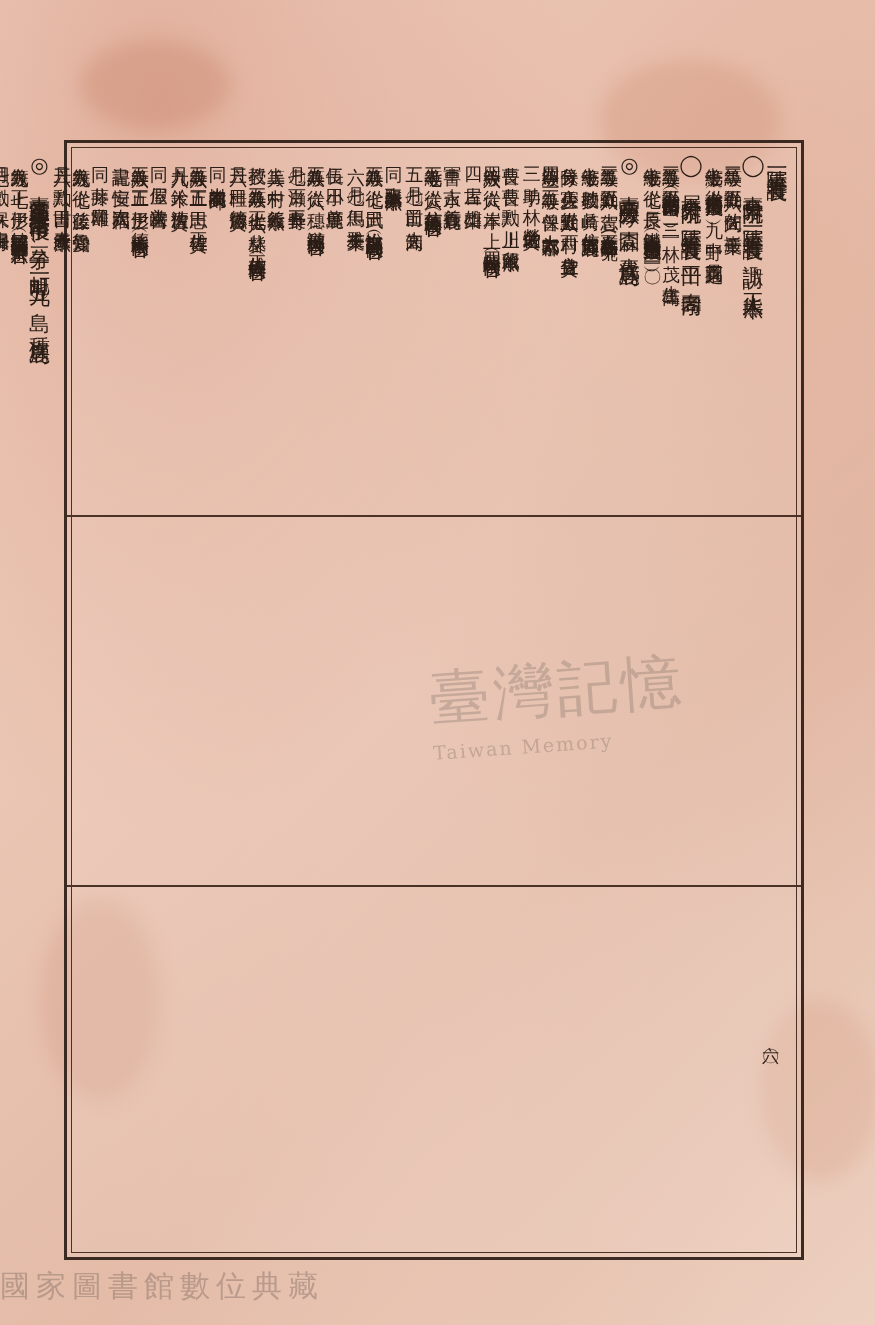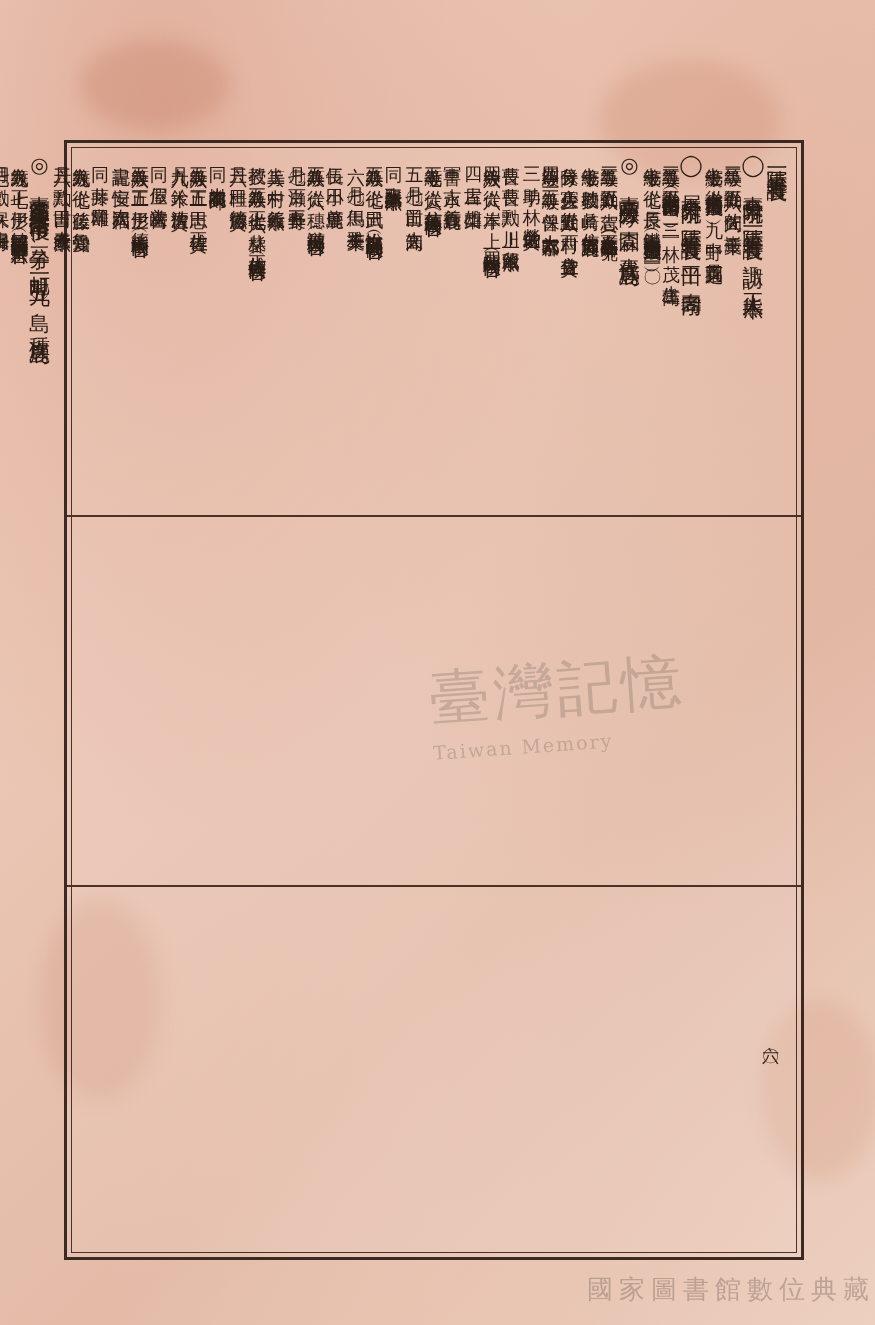--- a/index.html
+++ b/index.html
@@ -69,22 +69,22 @@
     user-select:none;
   }
   .wm small{display:block;font-size:19px;letter-spacing:2px;margin-top:2px;color:rgba(120,105,95,.33);}
   .pagenum{
     position:absolute;right:18px;bottom:220px;
     writing-mode:vertical-rl;text-orientation:upright;
     font-size:17px;color:#33241c;letter-spacing:2px;
   }
   .footer-wm{
     position:absolute;left:0;right:0;bottom:18px;
-    text-align:right;
-    font-size:26px;
+    text-align:left;
+    font-size:30px;
     color:rgba(120,100,92,.40);
     letter-spacing:6px;
     font-family:"DejaVu Serif",serif;
     user-select:none;
   }
 </style>
 </head>
 <body>
 
 <div class="paper"></div>

